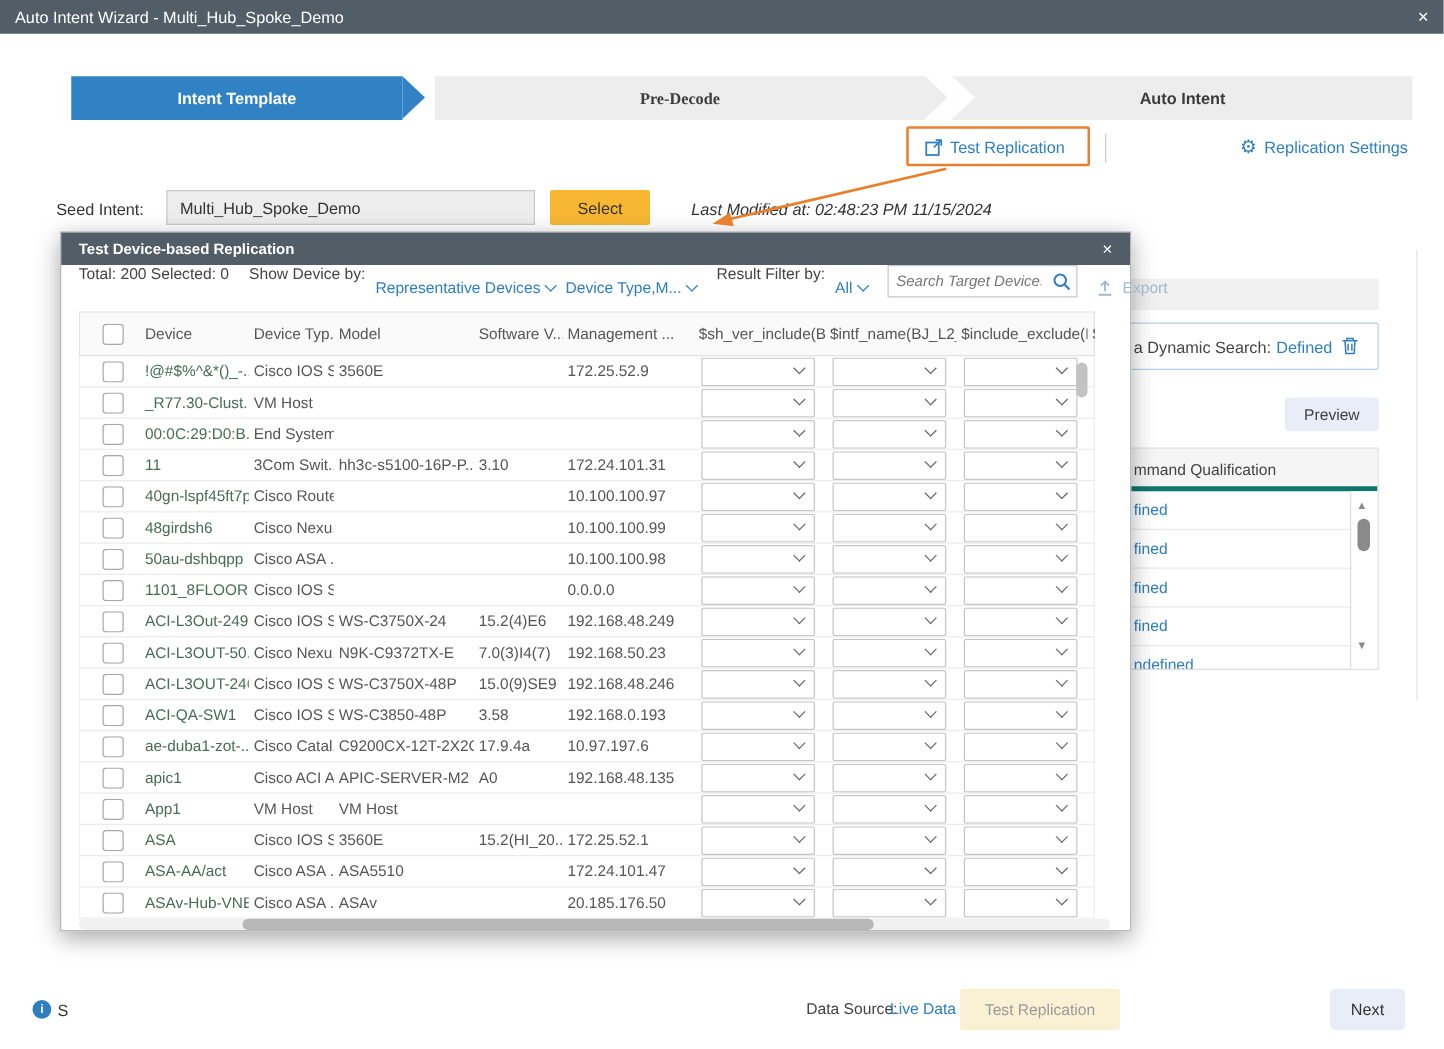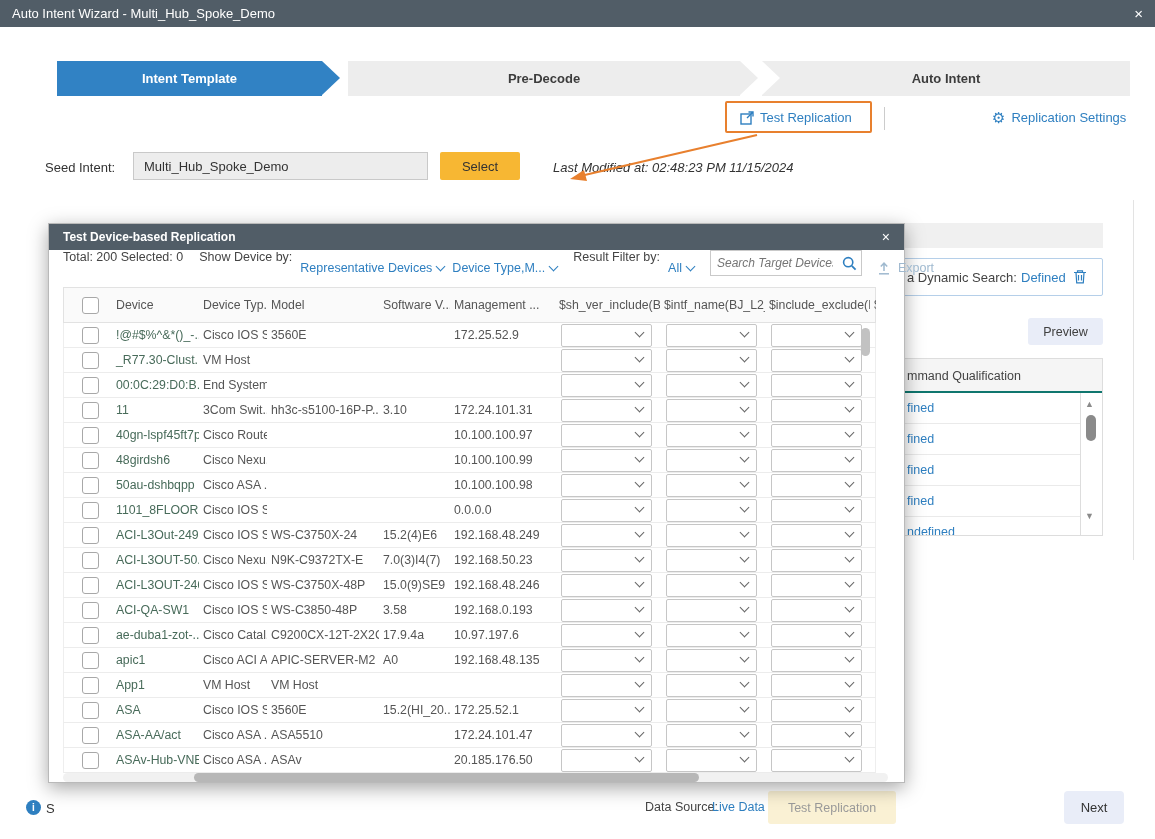--- a/index.html
+++ b/index.html
@@ -11,21 +11,21 @@
   
   .titlebar{position:absolute;left:0;top:10;width:1155px;height:27px;background:#515d67;
     display:flex;align-items:center;padding:0 12px;box-sizing:border-box;}
   .titlebar .ttl{color:#fff;font-size:13px;}
   .titlebar .x{margin-left:auto;color:#fff;font-size:15px;cursor:pointer;line-height:27px;}
   
   .step{position:absolute;top:61px;height:35px;line-height:35px;text-align:center;font-size:13px;}
   .step1{left:57px;width:265px;background:#3182c4;color:#fff;font-weight:bold;}
   .step1::after{content:"";position:absolute;left:100%;top:0;border-top:17.5px solid transparent;
     border-bottom:17.5px solid transparent;border-left:18px solid #3182c4;}
-  .step2{left:348px;width:392px;background:#ededed;color:#3c3c3c;font-weight:600;}
+  .step2{left:348px;width:392px;background:#ededed;color:#3c3c3c;font-weight:600;font-family:Liberation Serif, serif;}
   .step2::after{content:"";position:absolute;left:100%;top:0;border-top:17.5px solid transparent;
     border-bottom:17.5px solid transparent;border-left:18px solid #ededed;}
   .step3{left:762px;width:368px;background:#ededed;color:#3c3c3c;font-weight:600;}
   .step3::before{content:"";position:absolute;left:0;top:0;border-top:17.5px solid transparent;
     border-bottom:17.5px solid transparent;border-left:18px solid #ffffff;}
   
   .link{color:#2e7fc0;font-size:13px;display:flex;align-items:center;gap:6px;cursor:pointer;}
   .act-testrep{position:absolute;left:740px;top:110px;}
   .act-divider{position:absolute;left:884px;top:107px;width:1px;height:23px;background:#ccc;}
   .act-settings{position:absolute;left:992px;top:110px;}
@@ -46,33 +46,33 @@
   .rp-band{position:absolute;left:878px;top:223px;width:225px;height:25px;background:#f0f0f0;}
   .rp-dynbox{position:absolute;left:872px;top:258px;width:231px;height:38px;border:1px solid #b5cfe9;
     border-radius:2px;box-sizing:border-box;background:#fff;display:flex;align-items:center;}
   .rp-dynbox .lbl{position:absolute;left:34px;font-size:13px;color:#444;white-space:nowrap;}
   .rp-dynbox .val{position:absolute;left:148px;font-size:13px;color:#2e7fc0;cursor:pointer;}
   .rp-dynbox .trash{position:absolute;left:200px;top:10px;cursor:pointer;}
   .rp-preview{position:absolute;left:1028px;top:318px;width:75px;height:27px;background:#e9edf8;
     border:none;border-radius:3px;font-size:12.5px;color:#404040;cursor:pointer;font-family:inherit;}
   .rp-table{position:absolute;left:872px;top:358px;width:231px;height:178px;border:1px solid #ddd;
     box-sizing:border-box;background:#fff;overflow:hidden;}
-  .rp-thead{height:34px;background:#f5f5f5;border-bottom:2px solid #0f766e;line-height:34px;
+  .rp-thead{height:34px;background:#f5f5f5;border-bottom:4px solid #0f766e;line-height:34px;
     font-size:12.5px;color:#444;padding-left:34px;box-sizing:border-box;}
   .rp-row{height:31px;border-bottom:1px solid #eaeaea;line-height:31px;font-size:12.5px;
     color:#2e7fc0;padding-left:34px;box-sizing:border-box;cursor:pointer;}
   .rp-scroll{position:absolute;right:0;top:34px;bottom:0;width:21px;border-left:1px solid #ddd;background:#fff;}
   .rp-scroll .up{position:absolute;top:6px;left:4px;font-size:9px;color:#8a8a8a;cursor:pointer;}
   .rp-scroll .dn{position:absolute;bottom:14px;left:4px;font-size:9px;color:#8a8a8a;cursor:pointer;}
   .rp-scroll .thumb{position:absolute;top:22px;left:5px;width:10px;height:26px;background:#8a8a8a;
     border-radius:5px;cursor:pointer;}
   .vline-right{position:absolute;left:1133px;top:200px;width:1px;height:360px;background:#e3e3e3;}
   
   .modal{position:absolute;left:48px;top:185px;width:857px;height:560px;background:#fff;
-    border:1px solid #b9b9b9;box-sizing:border-box;box-shadow:0 5px 18px rgba(0,0,0,.35);z-index:20;margin-top:38px;}
+    border:1px solid #b9b9b9;box-sizing:border-box;box-shadow:0 5px 18px rgba(0,0,0,.35);z-index:20;}
   .modal-header{height:26px;background:#515d67;display:flex;align-items:center;padding:0 14px;}
   .modal-header .mt{color:#fff;font-size:12px;font-weight:bold;}
   .modal-header .x{margin-left:auto;color:#fff;font-size:14px;cursor:pointer;}
   .toolbar{position:absolute;left:0;top:26px;right:0;height:36px;display:flex;
     padding:0 14px;gap:8px;font-size:12.5px;color:#444;white-space:nowrap;}
   .vdiv{width:1px;height:20px;background:#ddd;}
   .blue{color:#2e7fc0;cursor:pointer;display:inline-flex;align-items:center;gap:5px;}
   .caret{display:inline-block;width:6px;height:6px;border-right:1.5px solid currentColor;
     border-bottom:1.5px solid currentColor;transform:rotate(45deg);margin-top:-3px;}
   .spacer{flex:1;}

